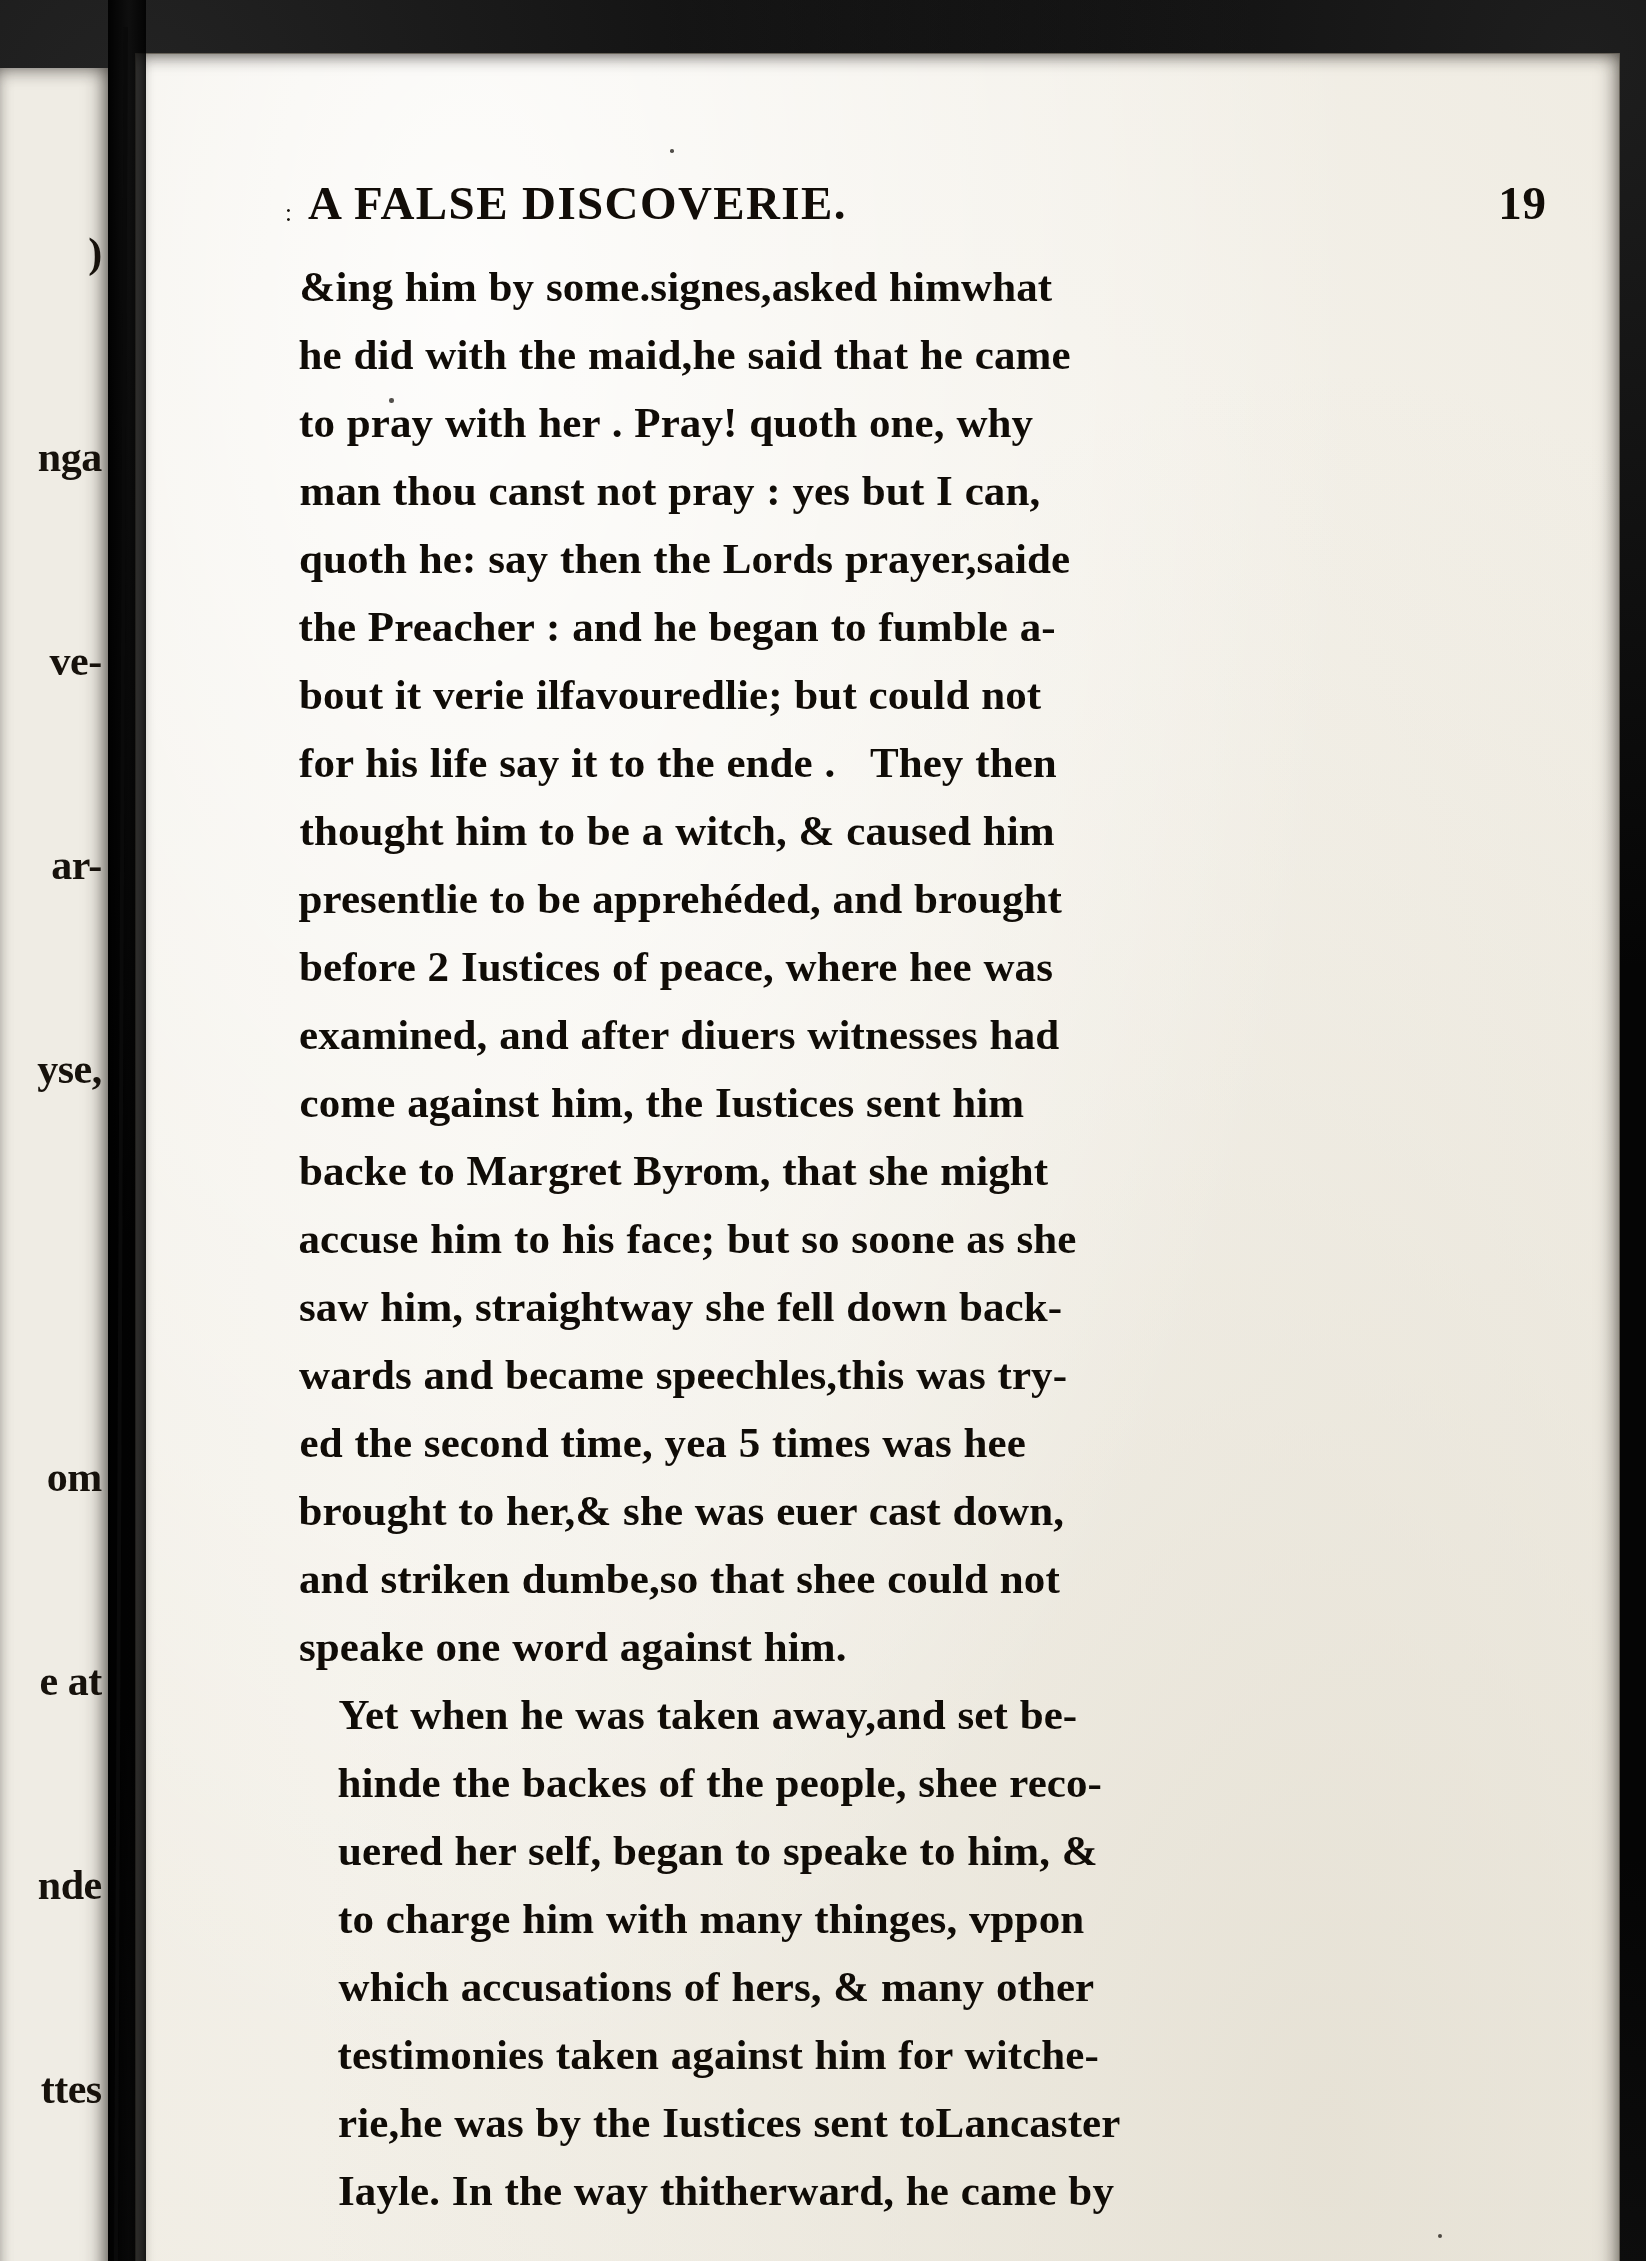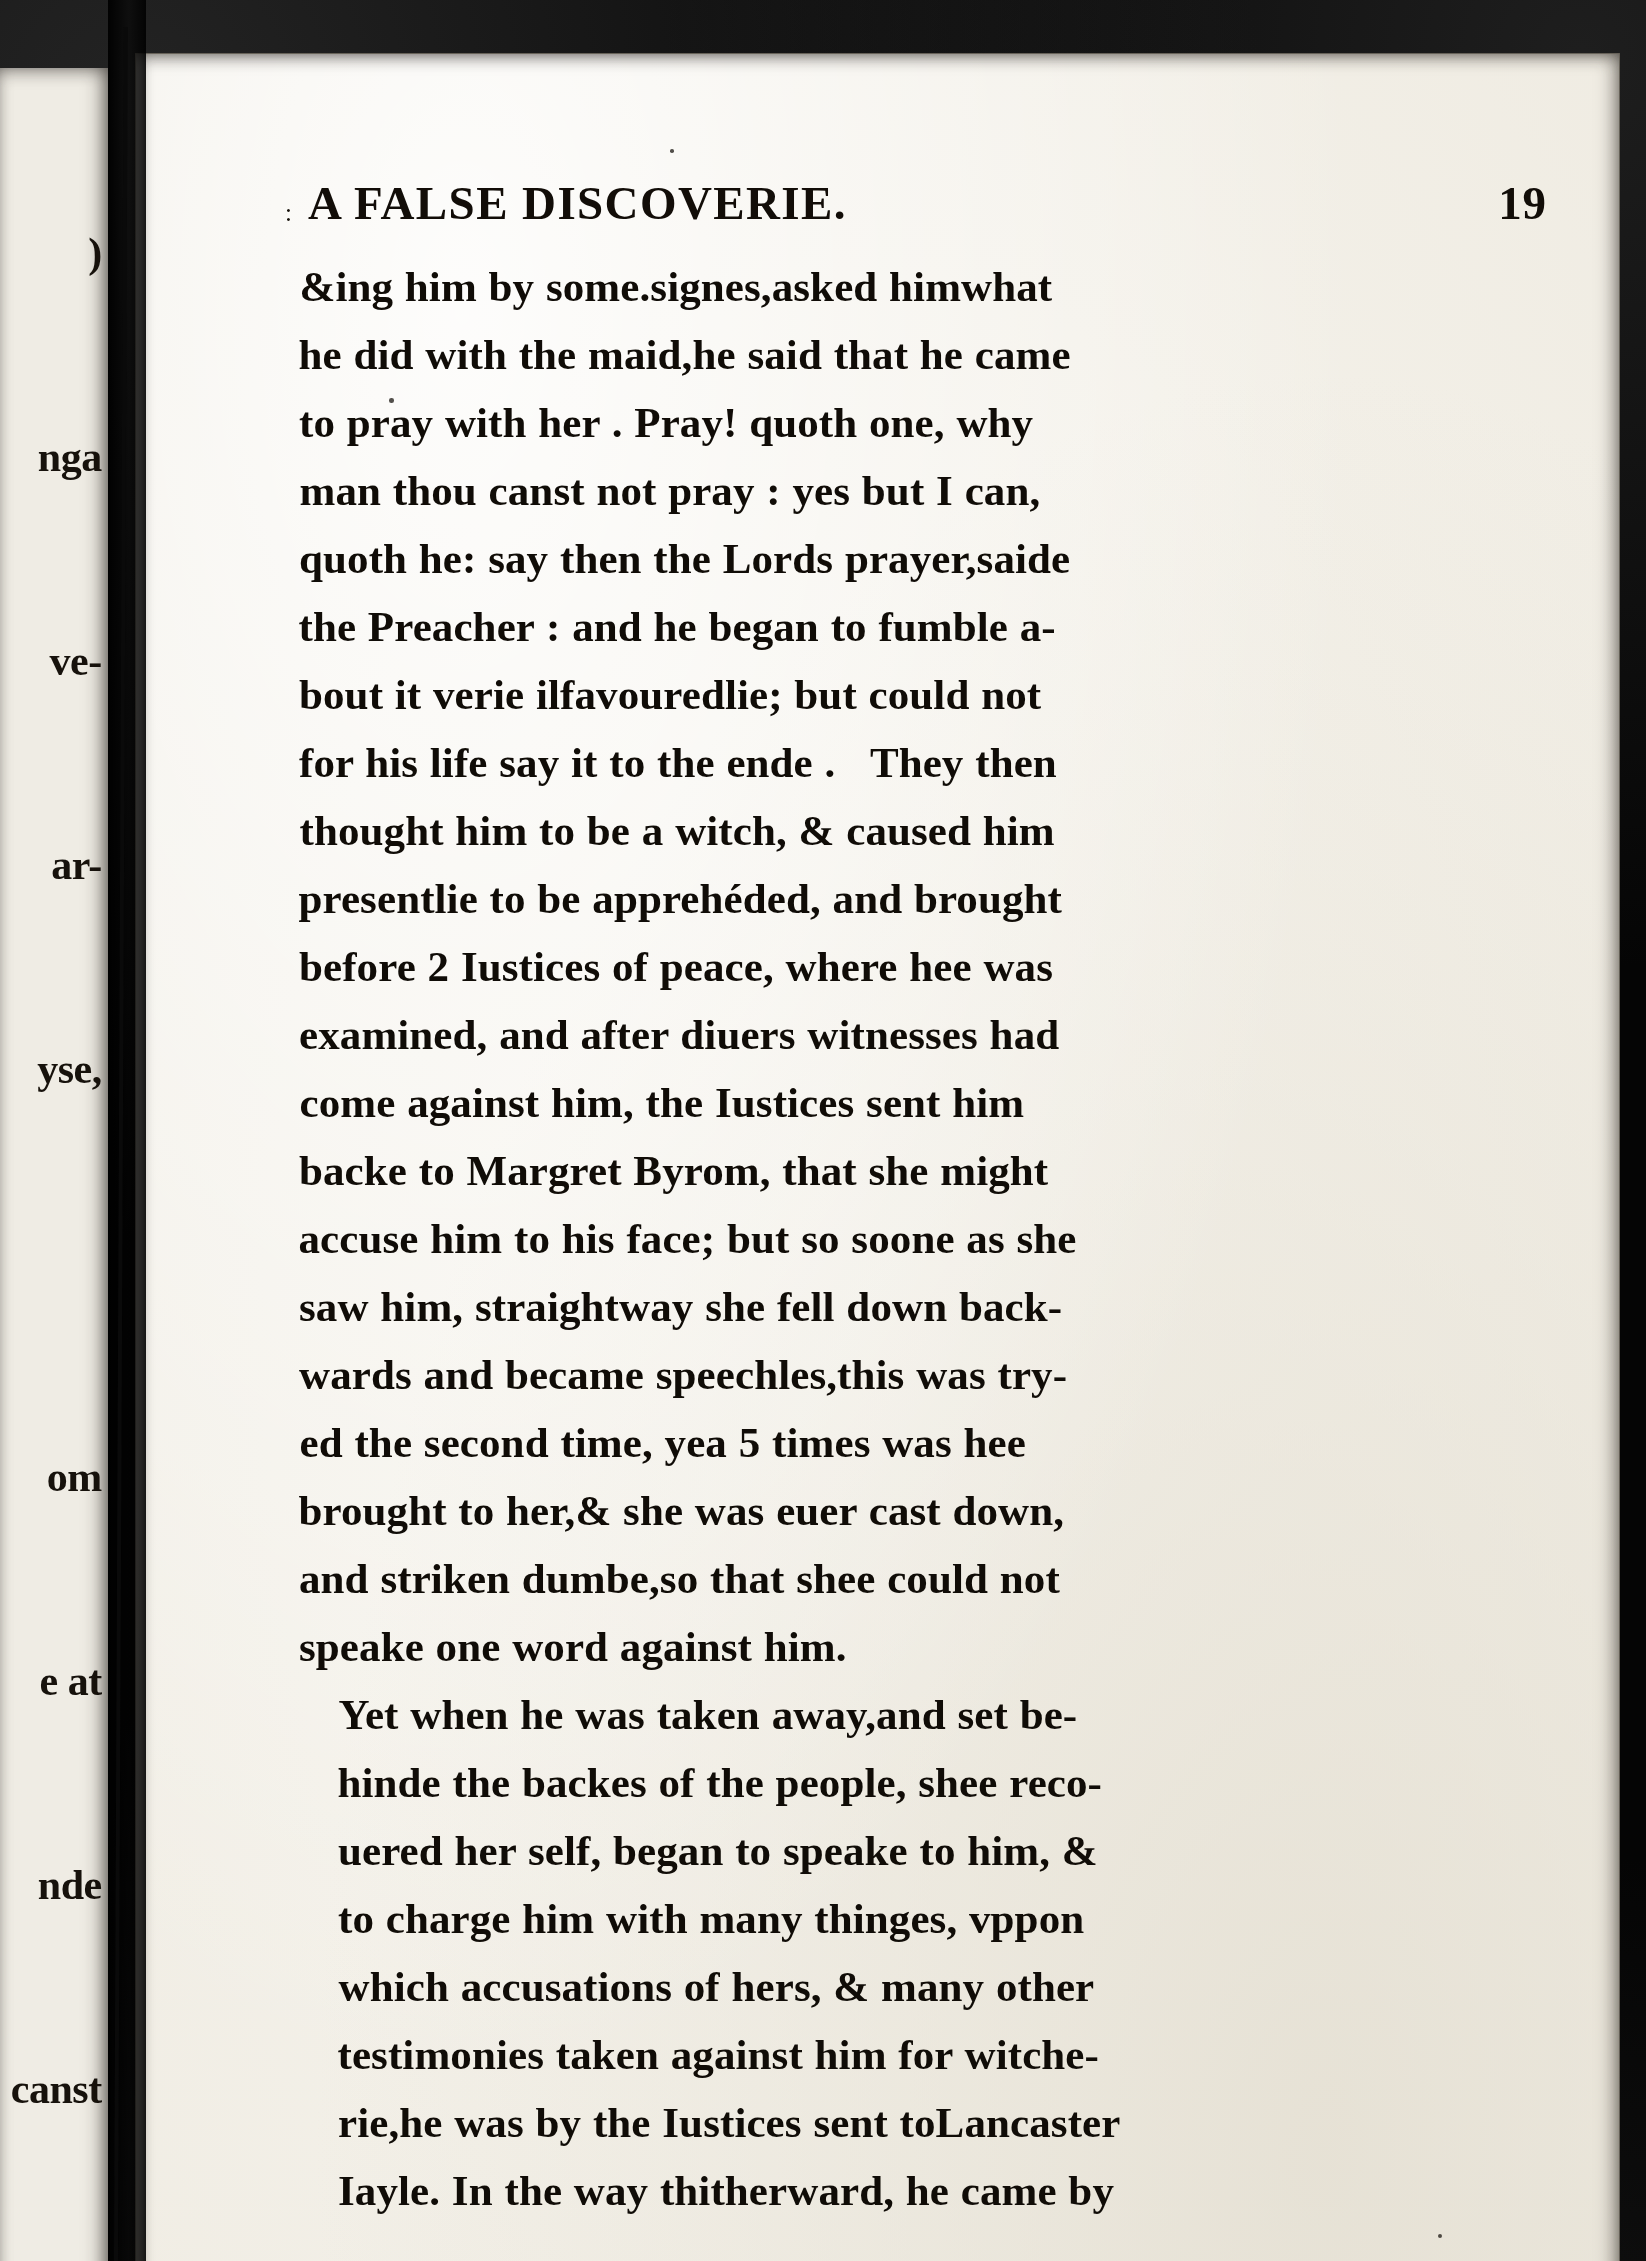--- a/index.html
+++ b/index.html
@@ -261,21 +261,21 @@
   <div class="verso-col">
     <div>)</div>
     <div>nga</div>
     <div>ve-</div>
     <div>ar-</div>
     <div>yse,</div>
     <div class="verso-gap"></div>
     <div>om</div>
     <div>e at</div>
     <div>nde</div>
-    <div>canst</div>
+    <div>ttes</div>
     <div>her</div>
     
     
     
     
     
     
     
     
     

